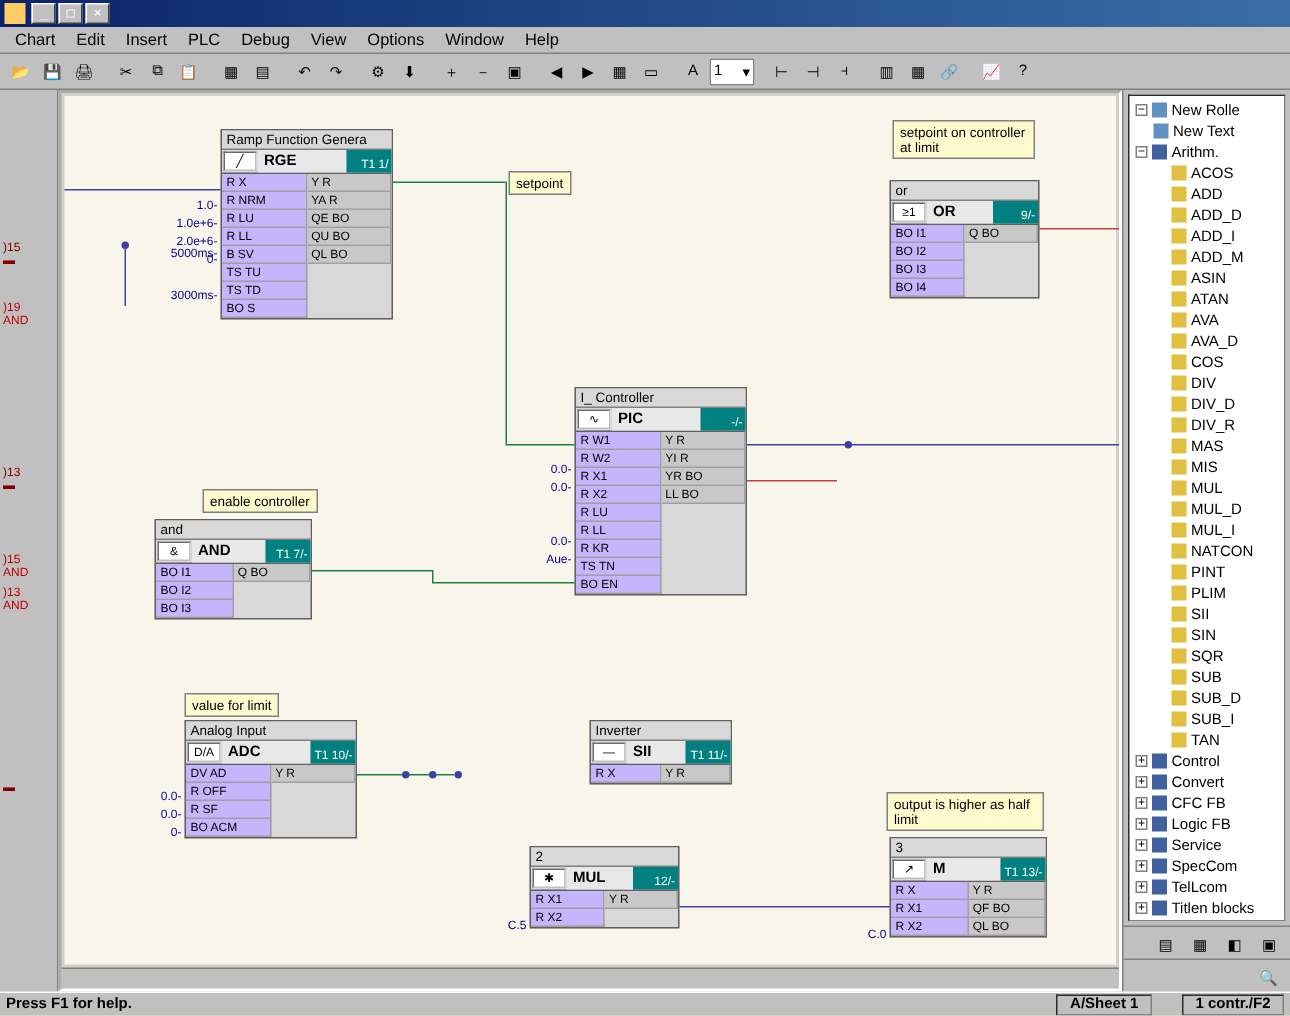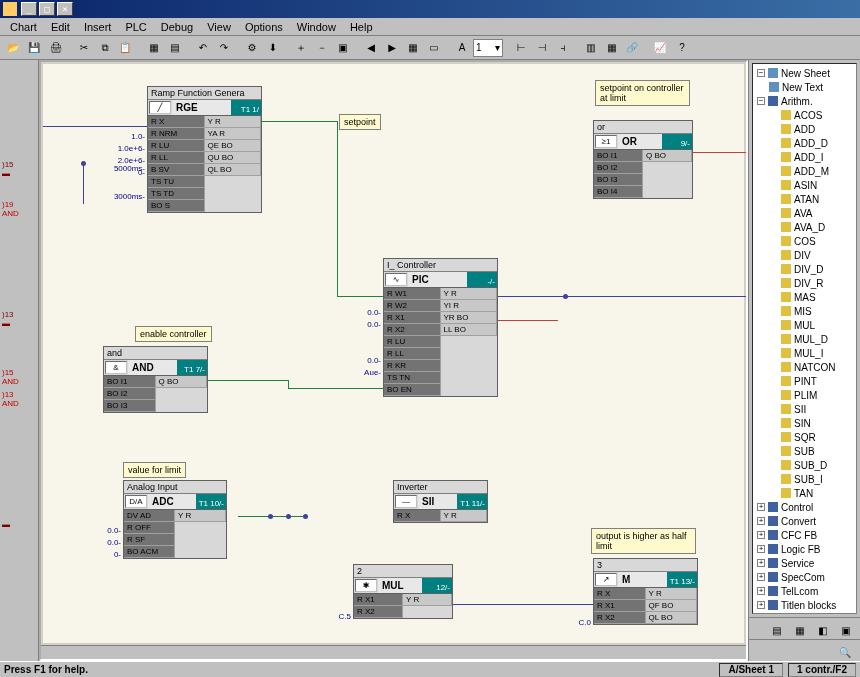--- a/index.html
+++ b/index.html
@@ -25,32 +25,32 @@
   .tree-item { display:flex; align-items:center; gap:3px; padding:0 2px; height:14px; white-space:nowrap;}
   .tree-icon { width:10px; height:10px; display:inline-block; }
   .ti-folder { background:#6090c0;}
   .ti-yellow { background:#e0c040;}
   .ti-blue { background:#4060a0;}
   .ti-box { width:8px;height:8px;border:1px solid #808080;display:inline-flex;align-items:center;justify-content:center;font-size:8px;line-height:1;}
   .palette-btns { height:22px; display:flex; gap:3px; padding:2px 4px; justify-content:flex-end; border-top:1px solid #808080;}
   .palette-bottom { height:22px; display:flex; padding:2px 4px; justify-content:flex-end; border-top:1px solid #808080;}
   .statusbar { position:absolute; bottom:0; left:0; right:0; height:16px; background:#c0c0c0; border-top:1px solid #fff; display:flex; align-items:center; font-size:10px; padding:0 4px;font-weight:bold;}
   .statusbar .spacer{flex:1;}
-  .status-cell { border:1px inset #808080; padding:0 8px; margin-left:5px; height:14px; display:flex; align-items:center;}
+  .status-cell { border:1px inset #808080; padding:0 8px; margin-left:20px; height:14px; display:flex; align-items:center;}
 
   
   .block { position:absolute; background:#d8d8d8; border:1px solid #606060; }
   .block-title { background:#d8d8d8; padding:1px 3px; font-size:9px; border-bottom:1px solid #808080;}
   .block-type-row { display:flex; background:#d8d8d8; border-bottom:1px solid #606060;}
   .block-type-icon { width:22px; background:#fff; border:1px inset #c0c0c0; margin:1px; font-size:8px; display:flex; align-items:center; justify-content:center; }
   .block-type-name { flex:1; padding:2px 4px; font-size:10px; font-weight:bold; background:#e8e8e8;}
   .block-type-badge { width:30px; background:#008080; color:#fff; font-size:8px; display:flex; align-items:flex-end; justify-content:flex-end; padding:1px 2px;}
   .block-rows { display:flex; }
   .block-col { display:flex; flex-direction:column; }
-  .brow { height:12px; border-bottom:1px solid #a0a0a0; border-right:1px solid #a0a0a0; font-size:8px; padding:0 3px; display:flex; align-items:center; background:#737373;}
+  .brow { height:12px; border-bottom:1px solid #a0a0a0; border-right:1px solid #a0a0a0; font-size:8px; padding:0 3px; display:flex; align-items:center; background:#c4b5fd;}
   .brow.dark { background:#c8c8c8; }
   .pin-label { position:absolute; font-size:8px; color:#00008b; text-align:right;}
 
   
   .tag { position:absolute; background:#fefacd; border:1px solid #808080; padding:2px 4px; font-size:9px; }
 
   
   .wire { position:absolute; background:#208040; }
   .wire.red { background:#c04040; }
   .wire.blue { background:#4040a0; }
@@ -242,21 +242,21 @@
             <div class="brow">BO I1</div>
             <div class="brow">BO I2</div>
             <div class="brow">BO I3</div>
           </div>
           <div class="block-col" style="flex:1;">
             <div class="brow dark">Q  BO</div>
           </div>
         </div>
       </div>
 
-      <div class="block" style="top:416px; left:80px; width:104px;">
+      <div class="block" style="top:416px; left:80px; width:115px;">
         <div class="block-title">Analog Input</div>
         <div class="block-type-row">
           <div class="block-type-icon">D/A</div>
           <div class="block-type-name">ADC</div>
           <div class="block-type-badge">T1 10/-</div>
         </div>
         <div class="block-rows">
           <div class="block-col" style="flex:1;">
             <div class="brow">DV AD</div>
             <div class="brow">R  OFF</div>
@@ -352,21 +352,21 @@
 
     </div>
     <div class="hscroll"></div>
   </div>
 
   <div class="right-panel">
     <div class="tree">
       <div class="tree-item">
           <span class="ti-box">−</span>
           <span class="tree-icon ti-folder"></span>
-          <span>New Sheet</span>
+          <span>New Rolle</span>
         </div>
       <div class="tree-item" style="padding-left:14px;">
           <span class="tree-icon ti-folder"></span>
           <span>New Text</span>
         </div>
       <div class="tree-item">
           <span class="ti-box">−</span>
           <span class="tree-icon ti-blue"></span>
           <span>Arithm.</span>
         </div>

